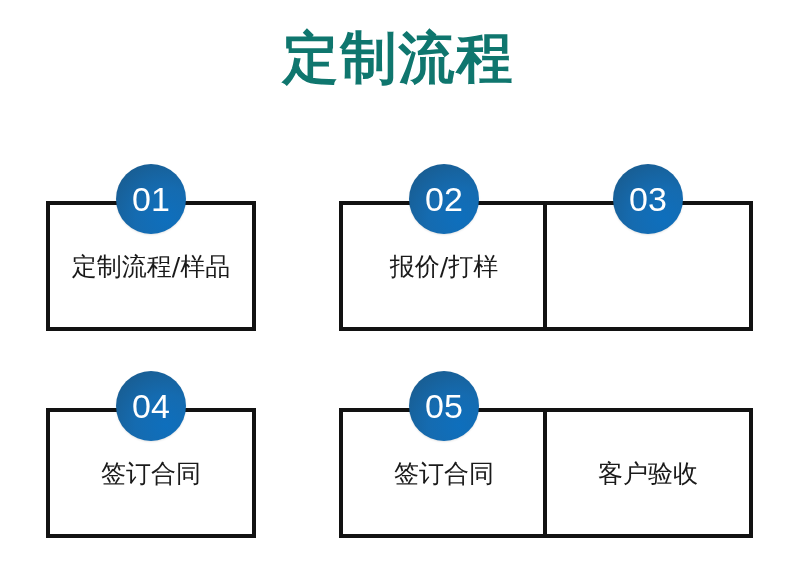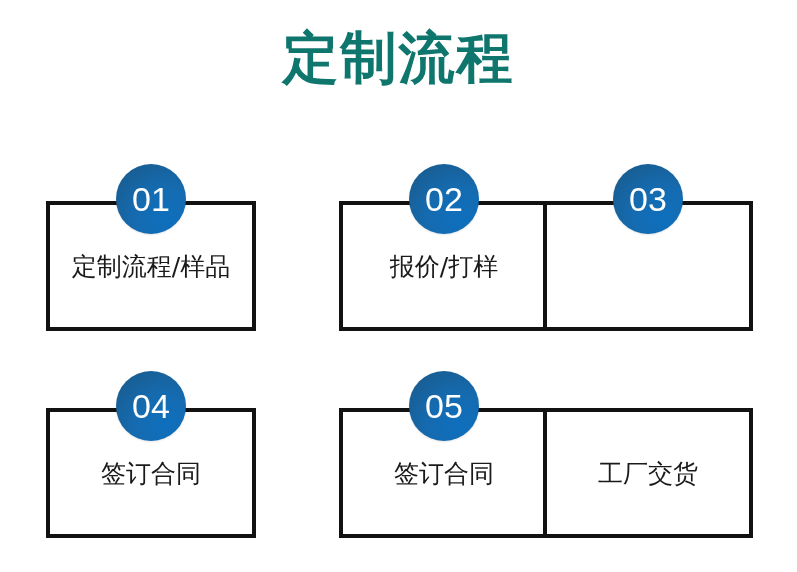--- a/index.html
+++ b/index.html
@@ -146,16 +146,16 @@
   <div class="flow-step col-2 row-2">
     <div class="step-box"></div>
     <div class="step-badge">
       <div class="step-number">05</div>
     </div>
     <div class="step-label">签订合同</div>
   </div>
 
   <div class="flow-step col-3 row-2">
     <div class="step-box"></div>
-    <div class="step-label">工厂交货</div>
+    <div class="step-label">客户验收</div>
   </div>
 
 </div>
 
 </body></html>

